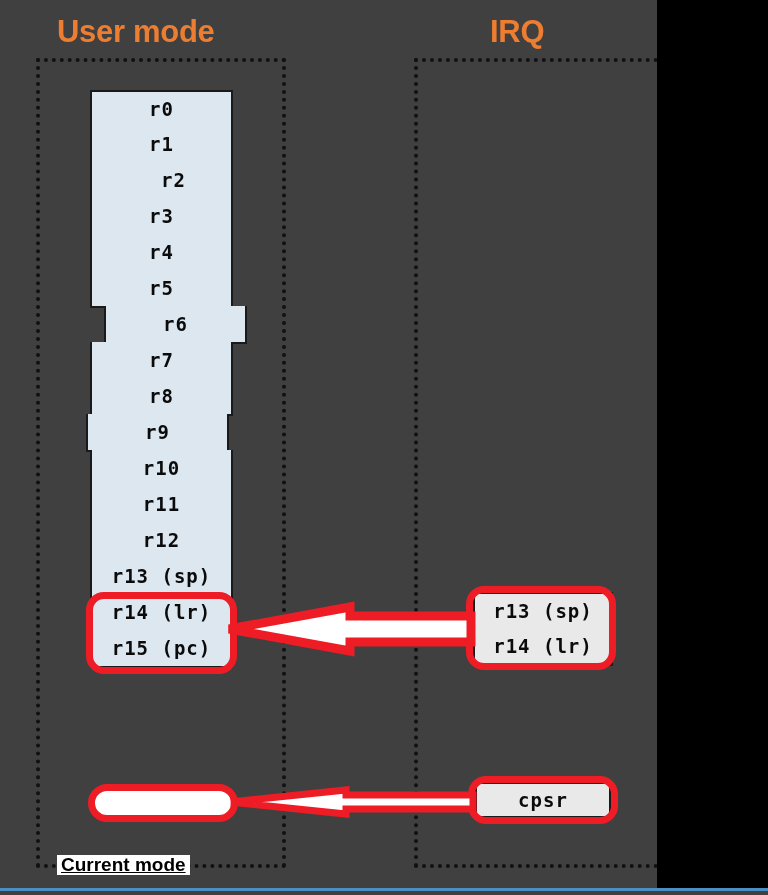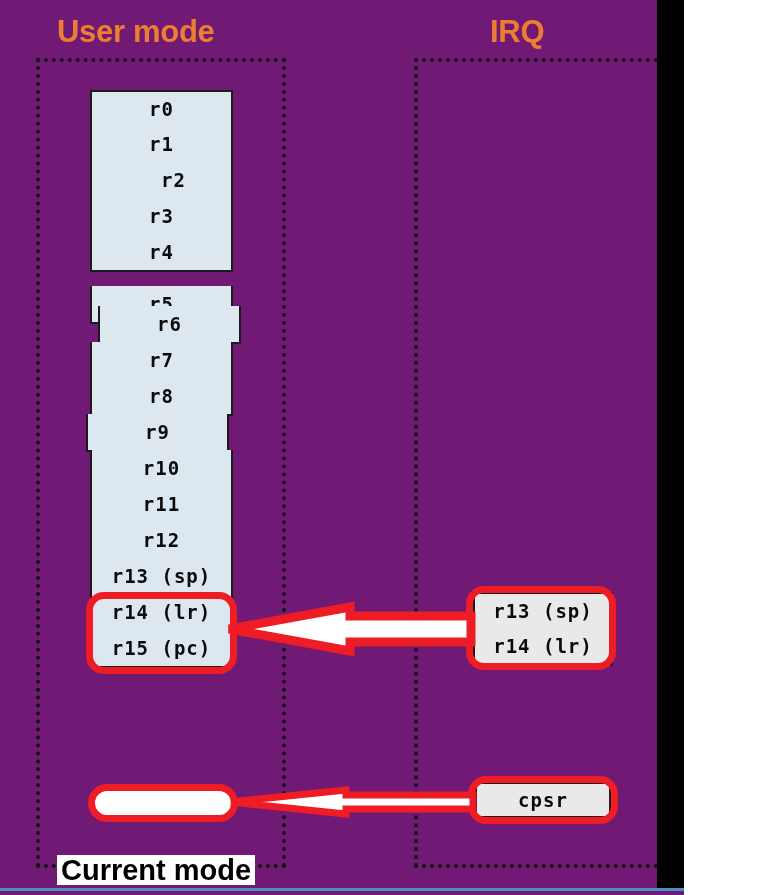--- a/index.html
+++ b/index.html
@@ -2,23 +2,23 @@
 <html><head>
 <meta charset="utf-8">
 <style>
   html, body {
     margin: 0;
     padding: 0;
     background: #ffffff;
   }
   #canvas {
     position: relative;
-    width: 684px;
+    width: 768px;
     height: 895px;
-    background: #701a75;
+    background: #404040;
     overflow: hidden;
     font-family: "Liberation Sans", sans-serif;
   }
 
   
   .black-panel {
     position: absolute;
     background: #000000;
   }
 
@@ -89,26 +89,27 @@
     border: 7px solid #EE1C25;
     border-radius: 20px;
     background: #ffffff;
   }
 
   
   .current-mode-label {
     position: absolute;
     font-family: "Liberation Sans", sans-serif;
     font-weight: bold;
-    font-size: 29px;
+    font-size: 19px;
     color: #000000;
     white-space: nowrap;
     background: #ffffff;
     padding: 0 4px;
     line-height: 1.05;
+    text-decoration: underline;
   }
 
   
   .arrow-svg {
     position: absolute;
     overflow: visible;
   }
 </style>
 </head>
 <body>
@@ -122,22 +123,22 @@
   <div class="mode-frame" style="left:36px; top:58px; width:250px; height:810px;"></div>
 
   <div class="mode-frame" style="left:414px; top:58px; width:260px; height:810px;"></div>
 
   <div id="user-registers">
       <div class="reg" style="left: 90px; top: 90px; width: 143px; height: 38px;">r0</div>
       <div class="reg stacked" style="left: 90px; top: 126px; width: 143px; height: 38px;">r1</div>
       <div class="reg stacked" style="left: 90px; top: 162px; width: 143px; height: 38px; padding-left: 24px;">r2</div>
       <div class="reg stacked" style="left: 90px; top: 198px; width: 143px; height: 38px;">r3</div>
       <div class="reg stacked" style="left: 90px; top: 234px; width: 143px; height: 38px;">r4</div>
-      <div class="reg stacked" style="left: 90px; top: 286px; width: 143px; height: 38px;">r5</div>
-      <div class="reg stacked" style="left: 98px; top: 306px; width: 143px; height: 38px;">r6</div>
+      <div class="reg stacked" style="left: 90px; top: 270px; width: 143px; height: 38px;">r5</div>
+      <div class="reg stacked" style="left: 104px; top: 306px; width: 143px; height: 38px;">r6</div>
       <div class="reg stacked" style="left: 90px; top: 342px; width: 143px; height: 38px;">r7</div>
       <div class="reg stacked" style="left: 90px; top: 378px; width: 143px; height: 38px;">r8</div>
       <div class="reg stacked" style="left: 86px; top: 414px; width: 143px; height: 38px;">r9</div>
       <div class="reg stacked" style="left: 90px; top: 450px; width: 143px; height: 38px;">r10</div>
       <div class="reg stacked" style="left: 90px; top: 486px; width: 143px; height: 38px;">r11</div>
       <div class="reg stacked" style="left: 90px; top: 522px; width: 143px; height: 38px;">r12</div>
       <div class="reg stacked" style="left: 90px; top: 558px; width: 143px; height: 38px;">r13 (sp)</div>
       <div class="reg stacked" style="left: 90px; top: 594px; width: 143px; height: 38px;">r14 (lr)</div>
       <div class="reg stacked" style="left: 90px; top: 630px; width: 143px; height: 38px;">r15 (pc)</div>
     </div>

